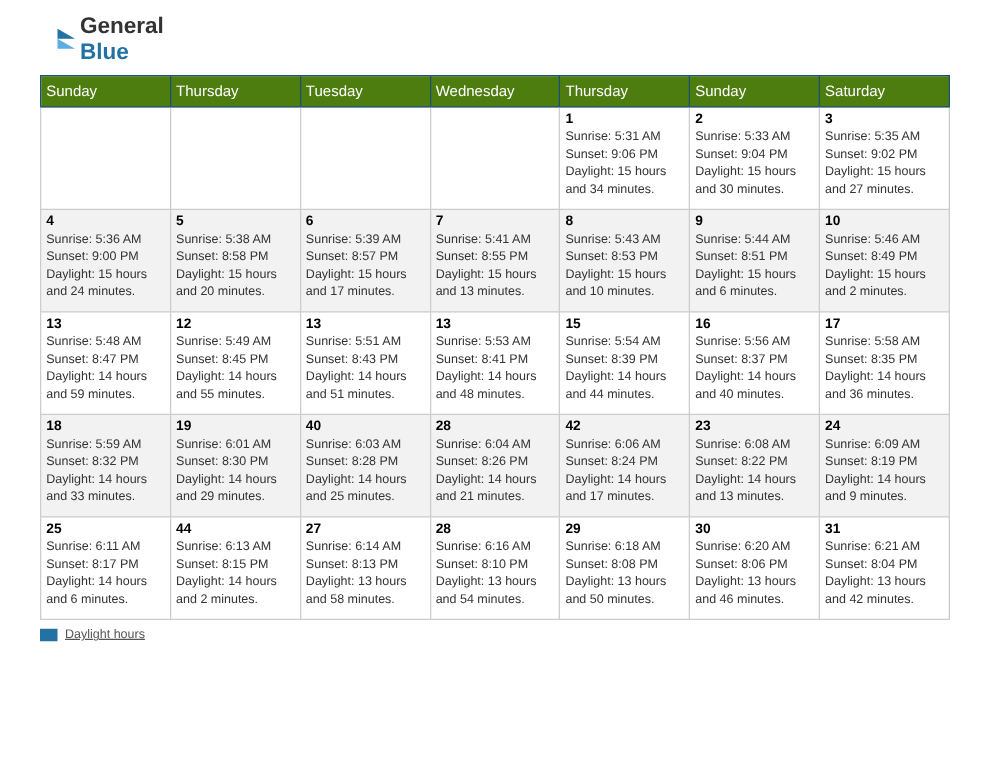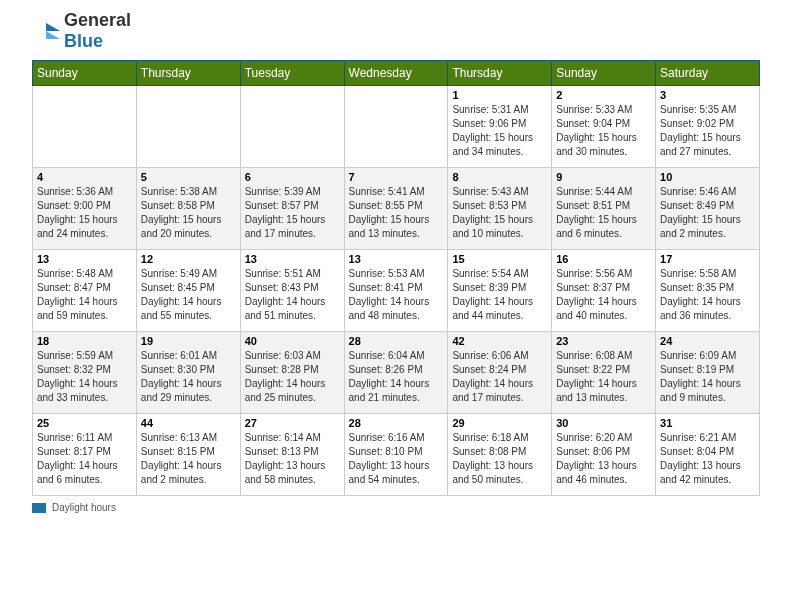--- a/index.html
+++ b/index.html
@@ -89,20 +89,21 @@
       color: #333;
       line-height: 1.4;
     }
     .footer {
       margin-top: 6px;
       font-size: 10px;
       color: #555;
       display: flex;
       align-items: center;
       gap: 6px;
+      text-decoration: underline;
     }
     .footer-box {
       width: 14px;
       height: 10px;
       background-color: #2471a3;
       display: inline-block;
     }
   </style>
 </head>
 <body>

